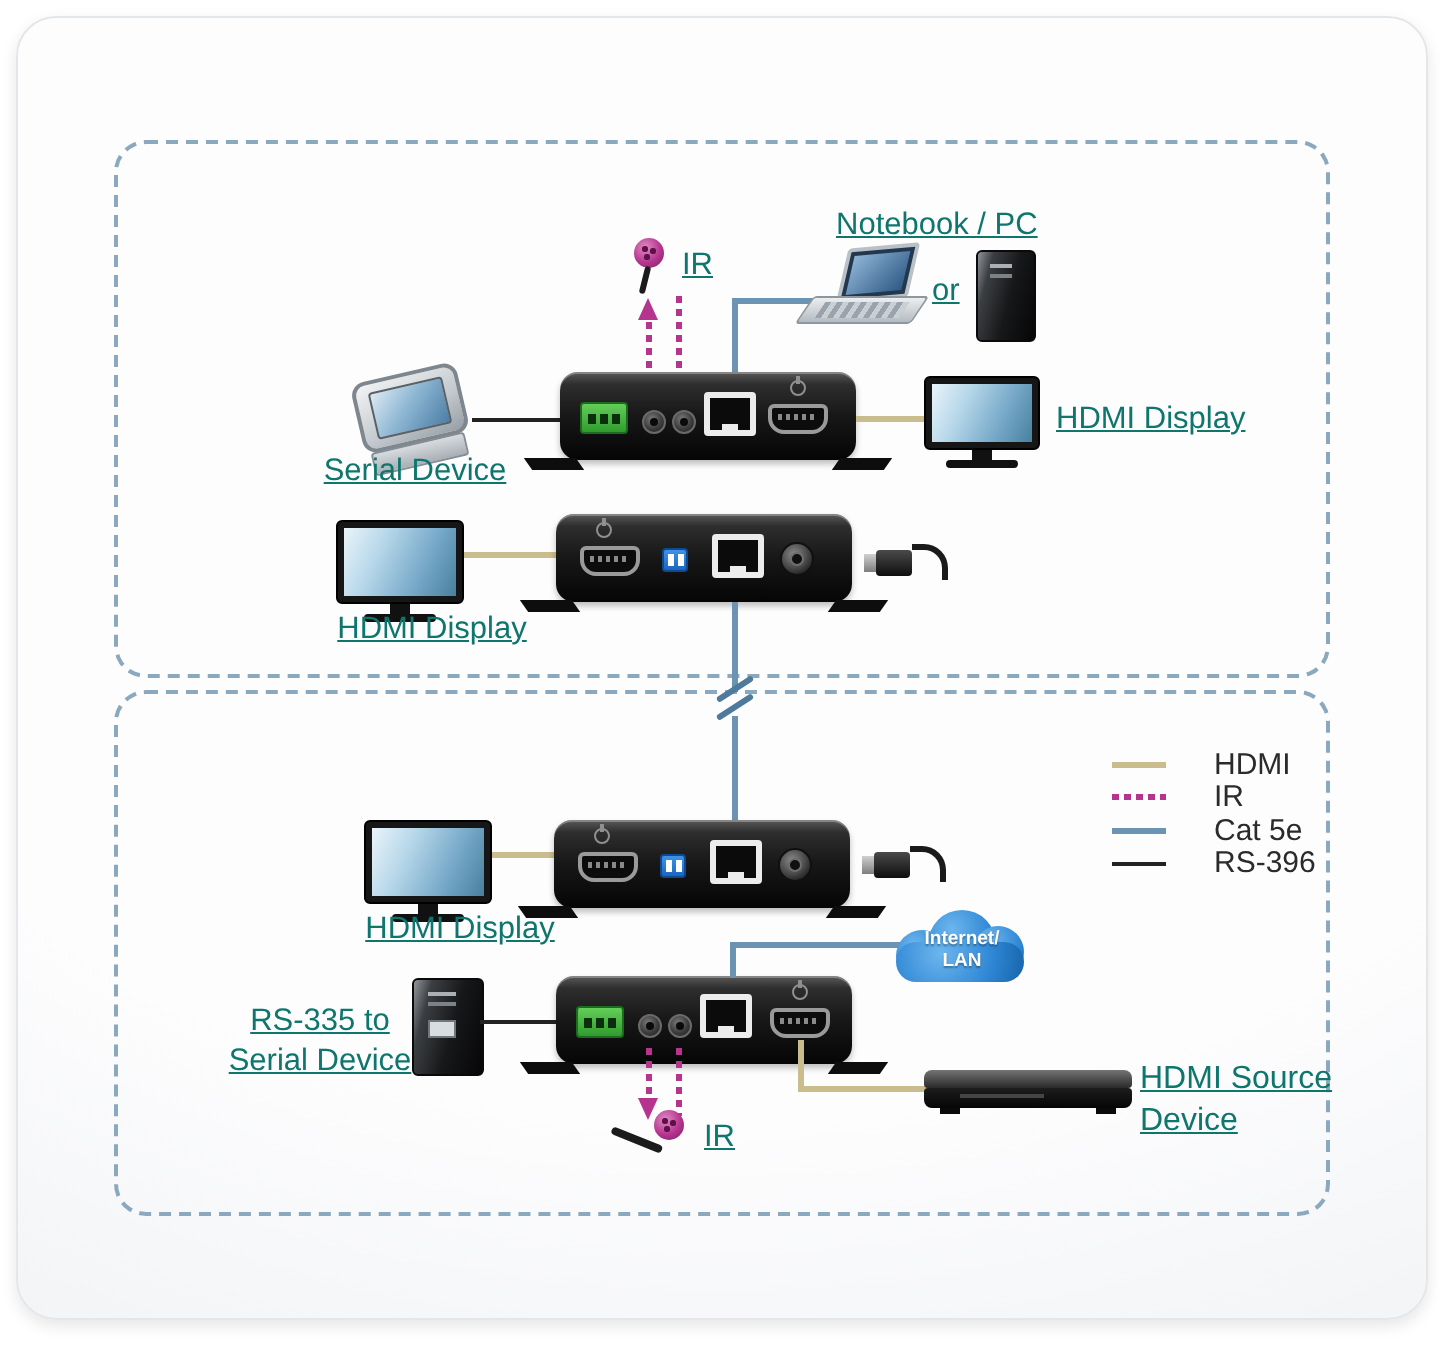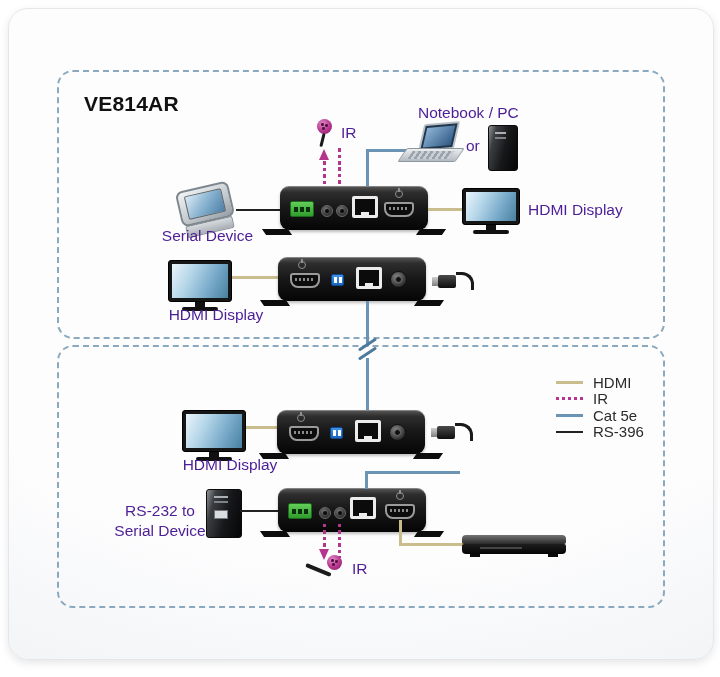--- a/index.html
+++ b/index.html
@@ -5,21 +5,21 @@
   html,body{margin:0;padding:0;background:#fff;}
   #stage{position:relative;width:720px;height:677px;background:#fff;font-family:"Liberation Sans",sans-serif;overflow:hidden;}
 
   
   .card{position:absolute;left:8px;top:8px;width:704px;height:650px;border-radius:20px;
         background:radial-gradient(ellipse 120% 90% at 50% 35%, #fdfdfe 55%, #edeff1 100%);
         border:1px solid #e4e7e9;box-shadow:0 3px 8px rgba(0,0,0,.10);}
   .gbox{position:absolute;border:2px dashed var(--box-border,#8aa9be);border-radius:16px;}
   .gtitle{position:absolute;font-size:21px;font-weight:bold;color:#111;letter-spacing:.2px;}
 
-  .lbl{position:absolute;font-size:15.5px;color:#4c1d95;}
+  .lbl{position:absolute;font-size:15.5px;color:#0f766e;text-decoration:underline;}
   .pre{white-space:pre-line;line-height:1.3;}
   .ctr{text-align:center;}
 
   
   .line-h{position:absolute;height:3px;}
   .line-v{position:absolute;width:3px;}
   .c-hdmi{background:var(--hdmi,#c9bc8d);}
   .c-cat5e{background:var(--cat5e,#6b93b4);}
   .c-rs232{background:var(--rs232,#222);height:2px;}
   .dash-v{position:absolute;width:3px;background:repeating-linear-gradient(180deg,var(--ir,#b5348e) 0 3.5px,transparent 3.5px 6.5px);}
@@ -91,33 +91,32 @@
   .irtail-top{position:absolute;width:3px;height:14px;background:#1b1b1b;border-radius:2px;transform:rotate(14deg);}
   .irtail-bot{position:absolute;width:27px;height:3.5px;background:#1b1b1b;border-radius:2px;transform:rotate(22deg);}
 
   
   .cloud{position:absolute;width:70px;height:40px;}
   .puff{position:absolute;border-radius:50%;background:radial-gradient(circle at 35% 28%,#6cb6ee,#2e86d4 60%,#1663a8);}
   .cloud-text{position:absolute;inset:0;display:flex;align-items:center;justify-content:center;color:#fff;font-size:9.5px;font-weight:bold;text-align:center;line-height:1.15;white-space:pre-line;text-shadow:0 1px 1px rgba(0,0,0,.35);padding-top:2px;}
 
   
   .legend{position:absolute;left:556px;top:375px;display:flex;flex-direction:column;gap:2.5px;font-size:15px;color:#2b2b2b;}
-  .lrow{display:flex;align-items:center;height:14px;}
+  .lrow{display:flex;align-items:center;height:14px;gap:14px;}
   .lline{width:27px;height:3px;margin-right:10px;flex:0 0 auto;}
   .lline-ir{background:repeating-linear-gradient(90deg,var(--ir,#b5348e) 0 3.5px,transparent 3.5px 6px);height:3px;}
   .lline-rs{background:var(--rs232,#2b2b2b);height:2px;}
 </style>
 </head>
 <body>
 
 <div id="stage">
   <div class="card"></div>
 
   <div class="gbox" style="left:57px;top:70px;width:604px;height:265px;"></div>
-  <div class="gtitle" style="left:84px;top:92px;">VE814AR</div>
 
   <div class="gbox" style="left:57px;top:345px;width:604px;height:259px;"></div>
 
   <div>
     <div class="serial-body" style="left:178px;top:186px;">
         <div class="serial-screen"></div>
       </div>
     <div class="serial-base" style="left:186px;top:221px;"></div>
   </div>
   <div class="lbl ctr" style="left:150px;top:227px;width:115px;">Serial Device</div>
@@ -235,21 +234,21 @@
     <div class="lrow">
       <span class="lline c-cat5e"></span>
       <span>Cat 5e</span>
     </div>
     <div class="lrow">
       <span class="lline lline-rs"></span>
       <span>RS-396</span>
     </div>
   </div>
 
-  <div class="lbl ctr pre" style="left:114px;top:501px;width:92px;">RS-232 to
+  <div class="lbl ctr pre" style="left:114px;top:501px;width:92px;">RS-335 to
 Serial Device</div>
   <div class="tower t2" style="left:206px;top:489px;width:34px;height:47px;"></div>
   <div class="line-h c-rs232" style="left:240px;top:510px;width:38px;"></div>
 
   <div class="device" style="left:278px;top:488px;">
     <div class="term" style="left:10px;top:15px;">
         <i></i>
         <i></i>
         <i></i>
       </div>
@@ -262,21 +261,31 @@
 
   <div class="dash-v" style="left:323px;top:524px;height:26px;"></div>
   <div class="arr down" style="left:319px;top:549px;"></div>
   <div class="dash-v" style="left:338px;top:524px;height:34px;"></div>
   <div class="irball" style="left:327px;top:555px;"></div>
   <div class="irtail-bot" style="left:305px;top:568px;"></div>
   <div class="lbl" style="left:352px;top:560px;">IR</div>
 
   <div class="line-v c-cat5e" style="left:365px;top:474px;height:15px;"></div>
   <div class="line-h c-cat5e" style="left:365px;top:471px;width:95px;"></div>
+  <div class="cloud" style="left:446px;top:455px;">
+    <div class="puff" style="left:2px;top:10px;width:26px;height:26px;"></div>
+    <div class="puff" style="left:18px;top:0px;width:34px;height:34px;"></div>
+    <div class="puff" style="left:40px;top:8px;width:26px;height:26px;"></div>
+    <div class="puff" style="left:2px;top:16px;width:64px;height:20px;border-radius:10px;"></div>
+    <div class="cloud-text">Internet/
+LAN</div>
+  </div>
 
   <div class="line-v c-hdmi" style="left:399px;top:520px;height:26px;"></div>
   <div class="line-h c-hdmi" style="left:399px;top:543px;width:68px;"></div>
   <div>
     <div class="dvd-top" style="left:462px;top:535px;"></div>
     <div class="dvd-body" style="left:462px;top:544px;"></div>
   </div>
+  <div class="lbl pre" style="left:570px;top:530px;font-size:16px;">HDMI Source
+Device</div>
 
 </div>
 
 </body></html>

